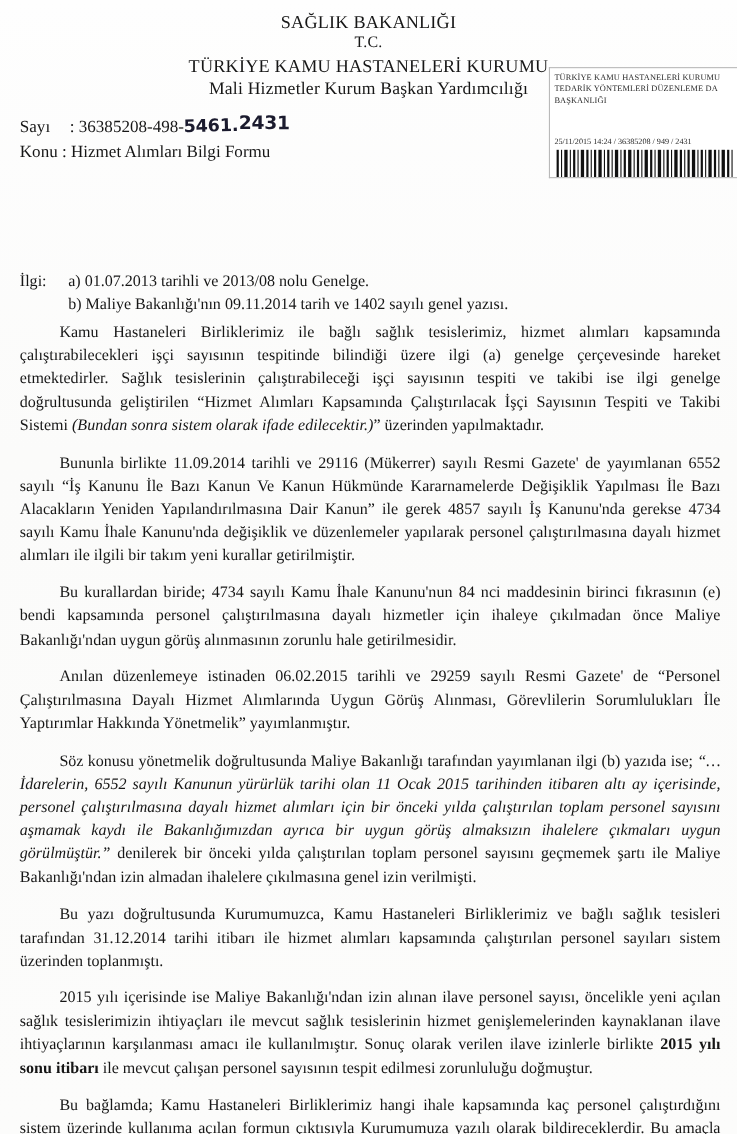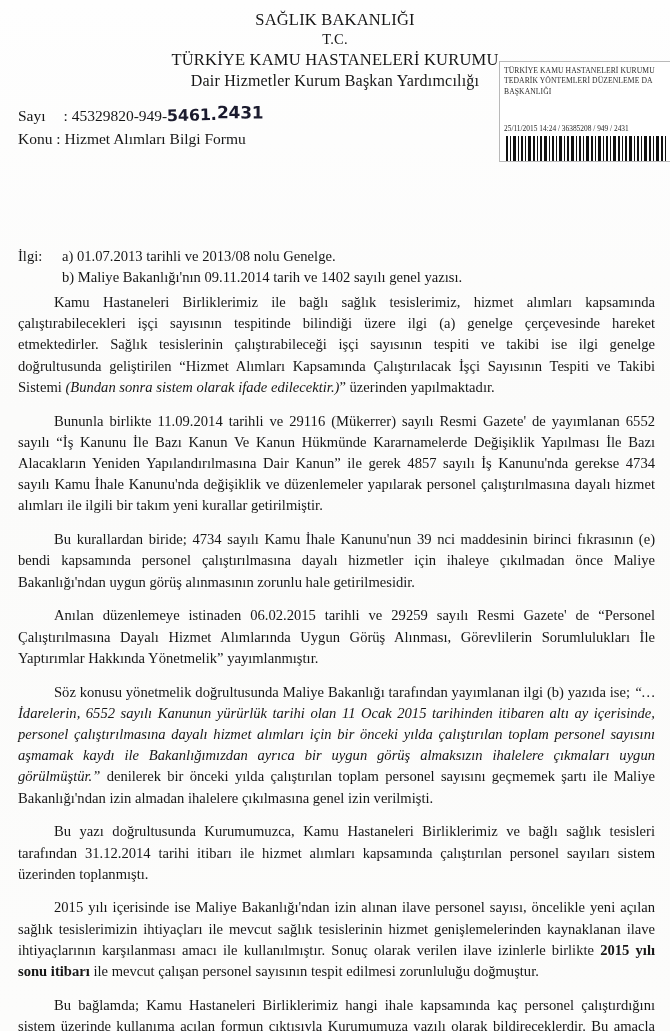--- a/index.html
+++ b/index.html
@@ -152,21 +152,21 @@
 </style>
 </head>
 <body>
 
 <div class="page">
 
   <div class="letterhead">
     <div class="lh-line lh-big">SAĞLIK BAKANLIĞI</div>
     <div class="lh-line lh-tc">T.C.</div>
     <div class="lh-line lh-big">TÜRKİYE KAMU HASTANELERİ KURUMU</div>
-    <div class="lh-line lh-sub">Dair Hizmetler Kurum Başkan Yardımcılığı</div>
+    <div class="lh-line lh-sub">Mali Hizmetler Kurum Başkan Yardımcılığı</div>
   </div>
 
   <div class="stamp">
     <div class="st-line">TÜRKİYE KAMU HASTANELERİ KURUMU</div>
     <div class="st-line">TEDARİK YÖNTEMLERİ DÜZENLEME DA</div>
     <div class="st-line">BAŞKANLIĞI</div>
     <div class="st-meta">25/11/2015 14:24 / 36385208 / 949 / 2431</div>
     <svg class="barcode" viewBox="0 0 163 34" preserveAspectRatio="none">
       <g fill="#111111">
         <rect x="2" y="0" width="2" height="34"></rect>
@@ -213,21 +213,21 @@
         <rect x="161" y="0" width="1" height="34"></rect>
       </g>
     </svg>
     <div class="barcode-num">00015600016</div>
   </div>
 
   <div class="refblock">
     <div>
       <span>Sayı</span>
       <span style="display:inline-block;width:14px"></span><span>:</span>
-      <span>45329820-949-</span><span class="handwrite"><span>5461.</span><span class="hw2">2431</span></span>
+      <span>36385208-498-</span><span class="handwrite"><span>5461.</span><span class="hw2">2431</span></span>
     </div>
     <div>
       <span>Konu</span>
       <span>:</span>
       <span>Hizmet Alımları Bilgi Formu</span>
     </div>
   </div>
 
 
   <div class="ilgi">
@@ -239,21 +239,21 @@
       </div>
     </div>
   </div>
 
   <div class="body">
 
     <p><span>Kamu Hastaneleri Birliklerimiz ile bağlı sağlık tesislerimiz, hizmet alımları kapsamında çalıştırabilecekleri işçi sayısının tespitinde bilindiği üzere ilgi (a) genelge çerçevesinde hareket etmektedirler. Sağlık tesislerinin çalıştırabileceği işçi sayısının tespiti ve takibi ise ilgi genelge doğrultusunda geliştirilen “Hizmet Alımları Kapsamında Çalıştırılacak İşçi Sayısının Tespiti ve Takibi Sistemi </span><i>(Bundan sonra sistem olarak ifade edilecektir.)</i><span>” üzerinden yapılmaktadır.</span></p>
 
     <p>Bununla birlikte 11.09.2014 tarihli ve 29116 (Mükerrer) sayılı Resmi Gazete' de yayımlanan 6552 sayılı “İş Kanunu İle Bazı Kanun Ve Kanun Hükmünde Kararnamelerde Değişiklik Yapılması İle Bazı Alacakların Yeniden Yapılandırılmasına Dair Kanun” ile gerek 4857 sayılı İş Kanunu'nda gerekse 4734 sayılı Kamu İhale Kanunu'nda değişiklik ve düzenlemeler yapılarak personel çalıştırılmasına dayalı hizmet alımları ile ilgili bir takım yeni kurallar getirilmiştir.</p>
 
-    <p>Bu kurallardan biride; 4734 sayılı Kamu İhale Kanunu'nun 39 nci maddesinin birinci fıkrasının (e) bendi kapsamında personel çalıştırılmasına dayalı hizmetler için ihaleye çıkılmadan önce Maliye Bakanlığı'ndan uygun görüş alınmasının zorunlu hale getirilmesidir.</p>
+    <p>Bu kurallardan biride; 4734 sayılı Kamu İhale Kanunu'nun 84 nci maddesinin birinci fıkrasının (e) bendi kapsamında personel çalıştırılmasına dayalı hizmetler için ihaleye çıkılmadan önce Maliye Bakanlığı'ndan uygun görüş alınmasının zorunlu hale getirilmesidir.</p>
 
     <p>Anılan düzenlemeye istinaden 06.02.2015 tarihli ve 29259 sayılı Resmi Gazete' de “Personel Çalıştırılmasına Dayalı Hizmet Alımlarında Uygun Görüş Alınması, Görevlilerin Sorumlulukları İle Yaptırımlar Hakkında Yönetmelik” yayımlanmıştır.</p>
 
     <p><span>Söz konusu yönetmelik doğrultusunda Maliye Bakanlığı tarafından yayımlanan ilgi (b) yazıda ise; </span><i>“…İdarelerin, 6552 sayılı Kanunun yürürlük tarihi olan 11 Ocak 2015 tarihinden itibaren altı ay içerisinde, personel çalıştırılmasına dayalı hizmet alımları için bir önceki yılda çalıştırılan toplam personel sayısını aşmamak kaydı ile Bakanlığımızdan ayrıca bir uygun görüş almaksızın ihalelere çıkmaları uygun görülmüştür.”</i><span> denilerek bir önceki yılda çalıştırılan toplam personel sayısını geçmemek şartı ile Maliye Bakanlığı'ndan izin almadan ihalelere çıkılmasına genel izin verilmişti.</span></p>
 
     <p>Bu yazı doğrultusunda Kurumumuzca, Kamu Hastaneleri Birliklerimiz ve bağlı sağlık tesisleri tarafından 31.12.2014 tarihi itibarı ile hizmet alımları kapsamında çalıştırılan personel sayıları sistem üzerinden toplanmıştı.</p>
 
     <p><span>2015 yılı içerisinde ise Maliye Bakanlığı'ndan izin alınan ilave personel sayısı, öncelikle yeni açılan sağlık tesislerimizin ihtiyaçları ile mevcut sağlık tesislerinin hizmet genişlemelerinden kaynaklanan ilave ihtiyaçlarının karşılanması amacı ile kullanılmıştır. Sonuç olarak verilen ilave izinlerle birlikte </span><b>2015 yılı sonu itibarı</b><span> ile mevcut çalışan personel sayısının tespit edilmesi zorunluluğu doğmuştur.</span></p>
 
     <p>Bu bağlamda; Kamu Hastaneleri Birliklerimiz hangi ihale kapsamında kaç personel çalıştırdığını sistem üzerinde kullanıma açılan formun çıktısıyla Kurumumuza yazılı olarak bildireceklerdir. Bu amaçla hazırlanan form “İşçi Sayısı Tespit ve Takip Sistemi” üzerinden bilgi girişine açılmıştır.</p>

